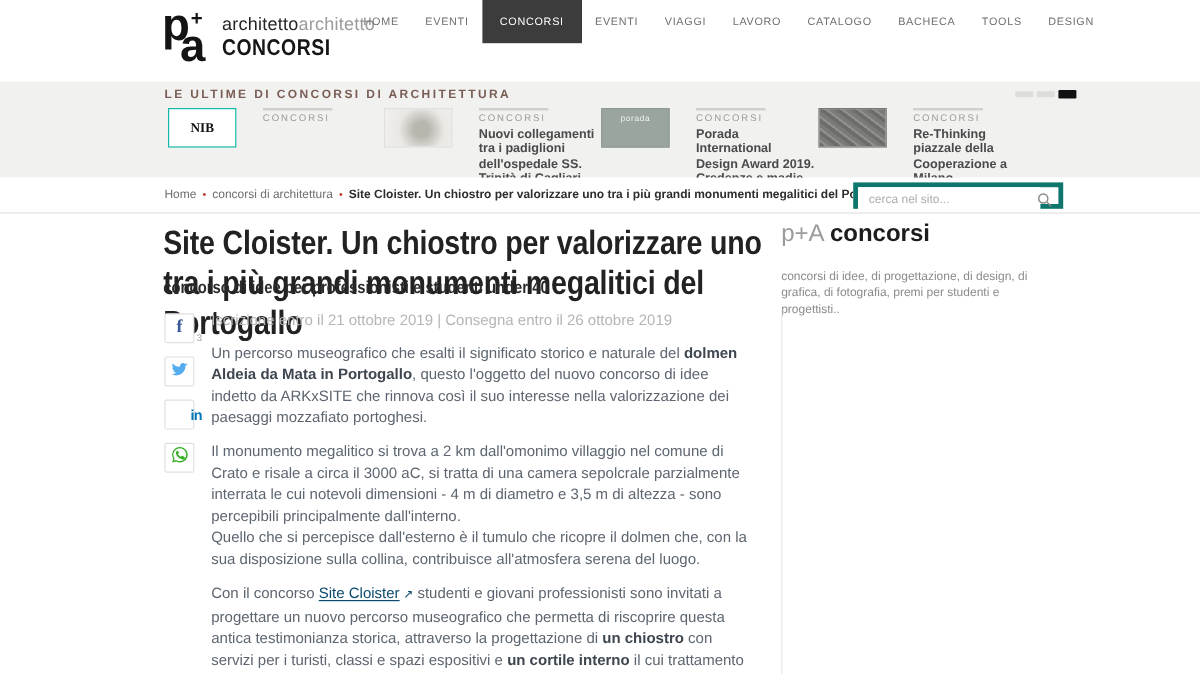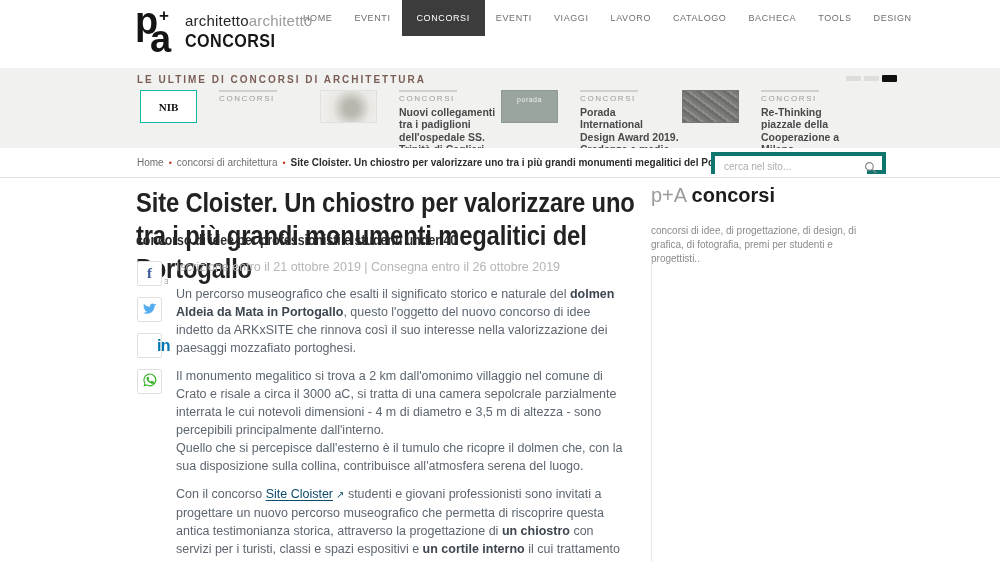--- a/index.html
+++ b/index.html
@@ -62,21 +62,21 @@
 
   
   .article-title { position:absolute; left:136px; top:187px; width:610px; font-size:28px; line-height:1.17;
                    font-weight:bold; color:#222; letter-spacing:-.2px; }
   .article-subtitle { position:absolute; left:136px; top:232px; width:600px; font-size:14.5px; font-weight:bold; color:#2a2a2a; }
 
   .share-col { position:absolute; left:137px; top:261px; width:30px; }
   .share-btn { position:relative; width:25px; height:25px; border:1px solid #e0e0e0; border-radius:2px; background:#fff;
                margin-bottom:11px; display:flex; align-items:center; justify-content:center; cursor:pointer; }
   .fb-glyph { font-family:"Liberation Serif",serif; font-weight:bold; font-size:15px; color:#3a5a97; }
-  .in-glyph { font-weight:bold; font-size:16px; color:#0077b5; letter-spacing:-.5px;margin-left:28px; }
+  .in-glyph { font-weight:bold; font-size:12px; color:#0077b5; letter-spacing:-.5px;margin-left:28px; }
   .share-count { position:absolute; left:26px; top:15px; font-size:8px; color:#999; }
 
   .article-body { position:absolute; left:176px; top:258px; width:455px; font-size:12.5px; line-height:18px; color:#5d6670; }
   .deadline { color:#b5b5b5; margin-bottom:9px; font-size:12.5px; }
   .article-body p { margin:0 0 10px; }
   .article-body strong { color:#3e4650; }
   .ext-link { color:#0c4a6e; text-decoration:underline; text-underline-offset:2px; }
   .ext-icon { font-size:10px; margin-left:3px; text-decoration:none; display:inline-block; }
 
   

